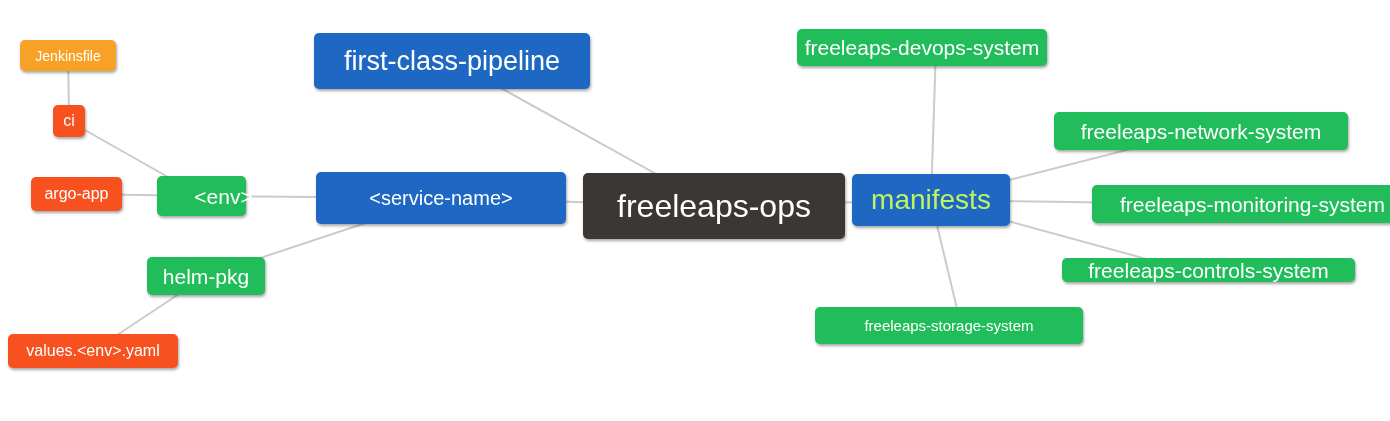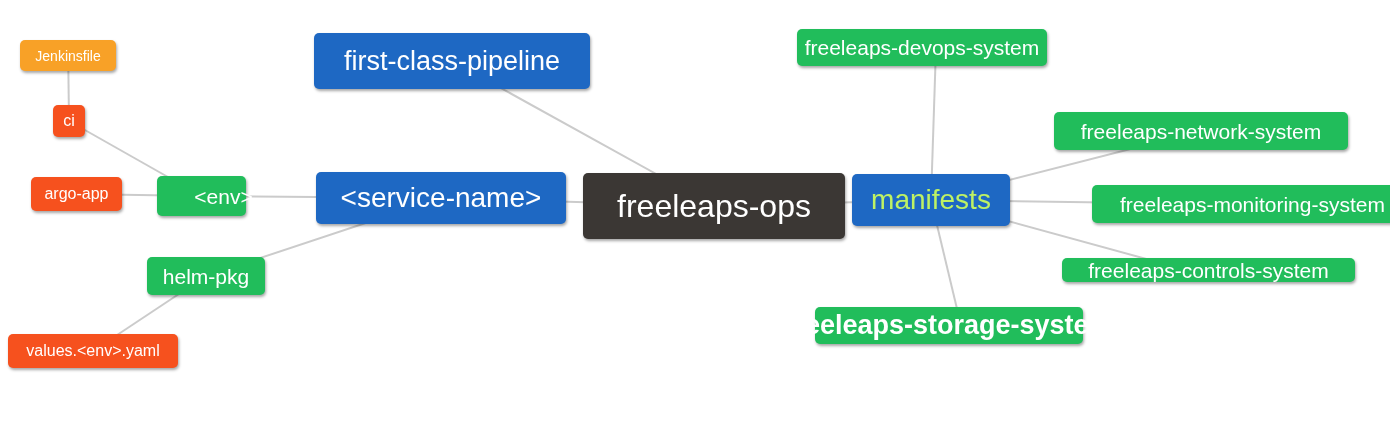--- a/index.html
+++ b/index.html
@@ -84,38 +84,38 @@
       </div>
       <div class="node" style="left: 147px; top: 257px; width: 118px; height: 38px; font-size: 21px; background: rgb(33, 189, 91); color: rgb(255, 255, 255);">
         <span>helm-pkg</span>
       </div>
       <div class="node" style="left: 8px; top: 334px; width: 170px; height: 34px; font-size: 16px; background: rgb(246, 81, 30); color: rgb(255, 255, 255);">
         <span>values.&lt;env&gt;.yaml</span>
       </div>
       <div class="node" style="left: 314px; top: 33px; width: 276px; height: 56px; font-size: 27px; background: rgb(30, 104, 195); color: rgb(255, 255, 255);">
         <span>first-class-pipeline</span>
       </div>
-      <div class="node" style="left: 316px; top: 172px; width: 250px; height: 52px; font-size: 28px; background: rgb(30, 104, 195); color: rgb(255, 255, 255);">
+      <div class="node" style="left: 316px; top: 172px; width: 250px; height: 52px; font-size: 20px; background: rgb(30, 104, 195); color: rgb(255, 255, 255);">
         <span>&lt;service-name&gt;</span>
       </div>
       <div class="node" style="left: 583px; top: 173px; width: 262px; height: 66px; font-size: 32px; background: rgb(59, 55, 52); color: rgb(255, 255, 255);">
         <span>freeleaps-ops</span>
       </div>
       <div class="node" style="left: 852px; top: 174px; width: 158px; height: 52px; font-size: 28px; background: rgb(30, 104, 195); color: #bef264;">
         <span>manifests</span>
       </div>
       <div class="node" style="left: 797px; top: 29px; width: 250px; height: 37px; font-size: 21px; background: rgb(33, 189, 91); color: rgb(255, 255, 255);">
         <span>freeleaps-devops-system</span>
       </div>
       <div class="node" style="left: 1054px; top: 112px; width: 294px; height: 38px; font-size: 21px; background: rgb(33, 189, 91); color: rgb(255, 255, 255);">
         <span>freeleaps-network-system</span>
       </div>
       <div class="node" style="left: 1052px; top: 185px; width: 321px; height: 38px; font-size: 21px; background: rgb(33, 189, 91); color: rgb(255, 255, 255); margin-left: 40px;">
         <span>freeleaps-monitoring-system</span>
       </div>
       <div class="node" style="left: 1062px; top: 258px; width: 293px; height: 24px; font-size: 21px; background: rgb(33, 189, 91); color: rgb(255, 255, 255);">
         <span>freeleaps-controls-system</span>
       </div>
-      <div class="node" style="left: 815px; top: 307px; width: 268px; height: 37px; font-size: 27px; background: rgb(33, 189, 91); color: rgb(255, 255, 255); font-weight: bold;">
+      <div class="node" style="left: 815px; top: 307px; width: 268px; height: 37px; font-size: 15px; background: rgb(33, 189, 91); color: rgb(255, 255, 255);">
         <span>freeleaps-storage-system</span>
       </div>
     </div>
 </div>
 
 </body></html>

